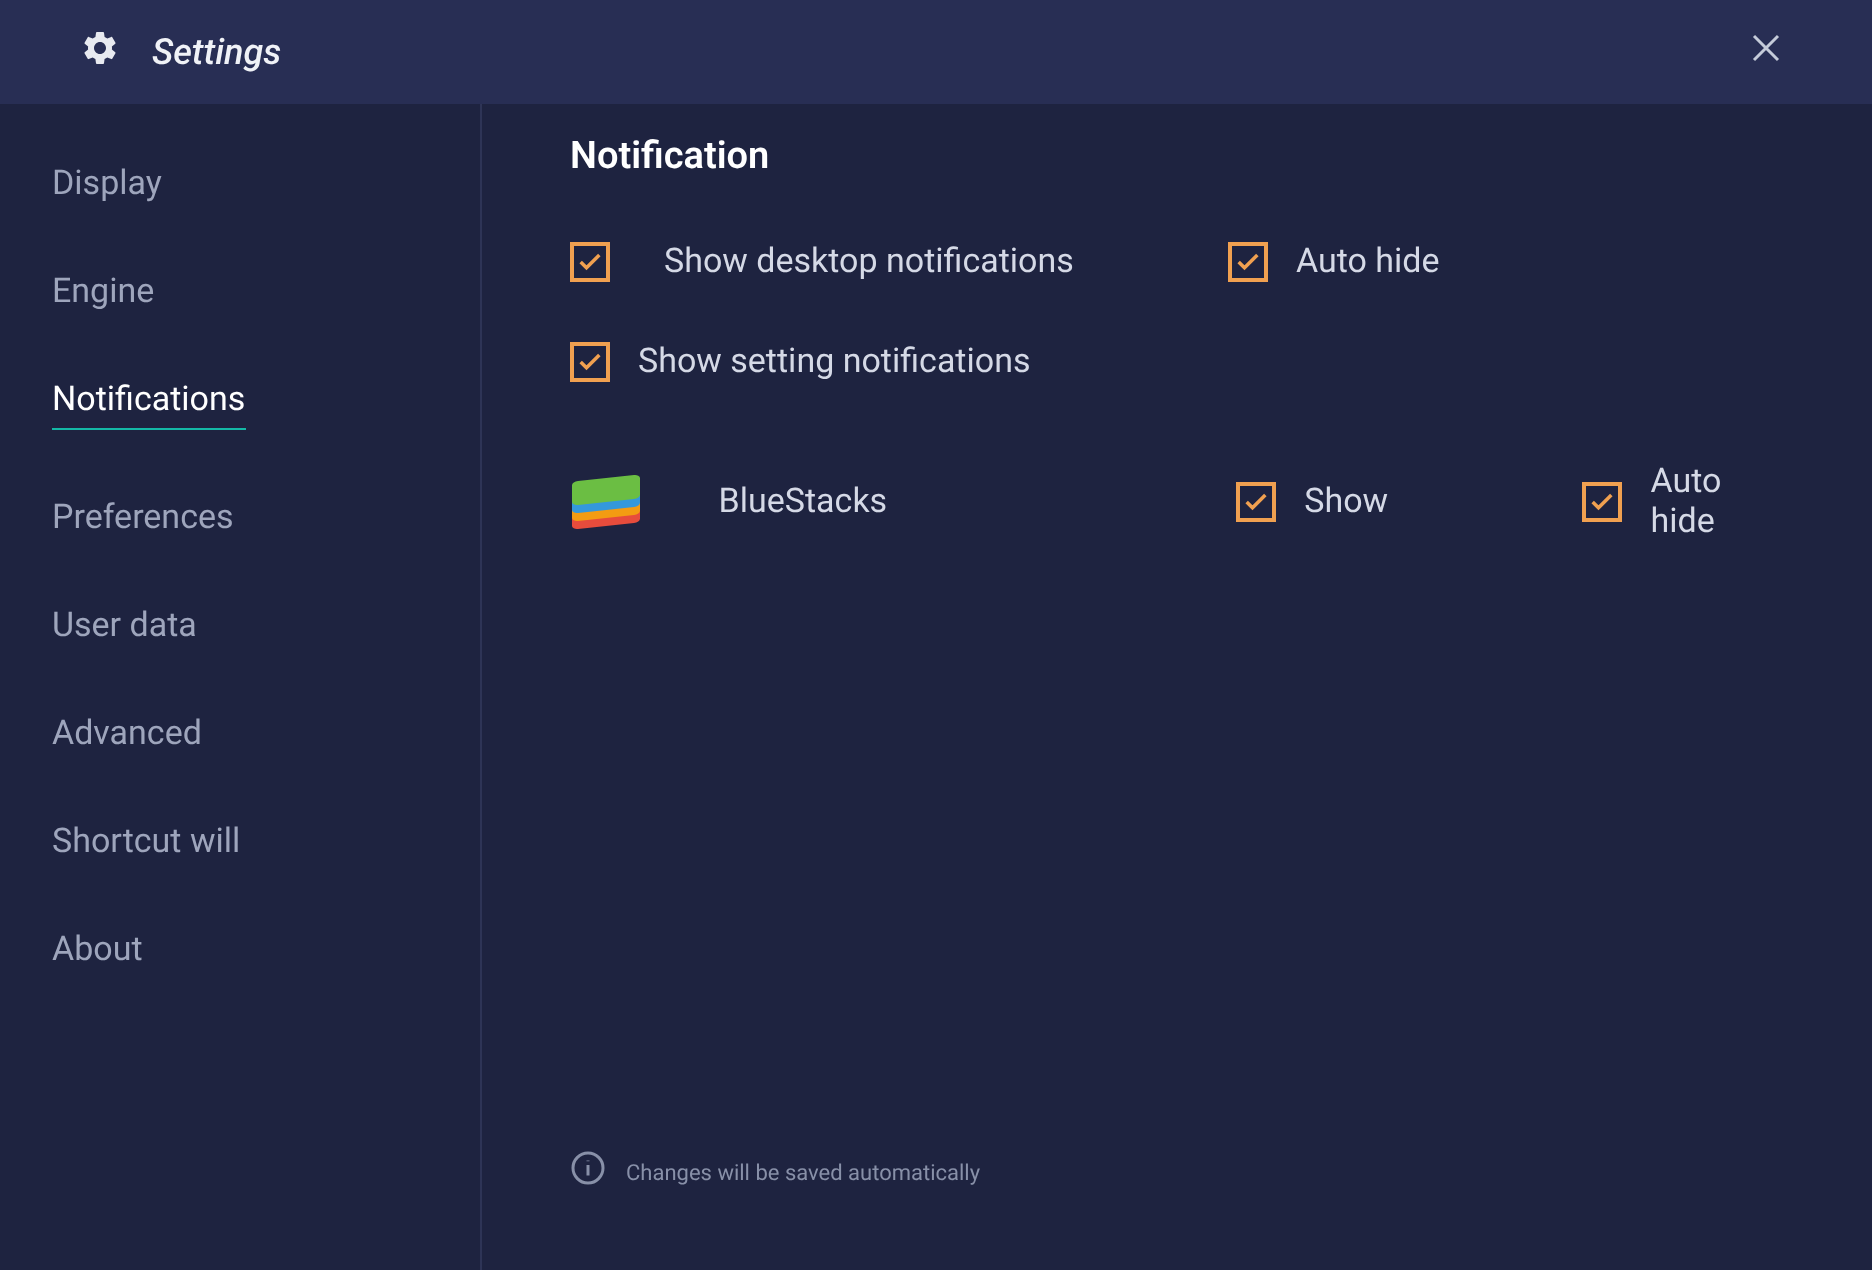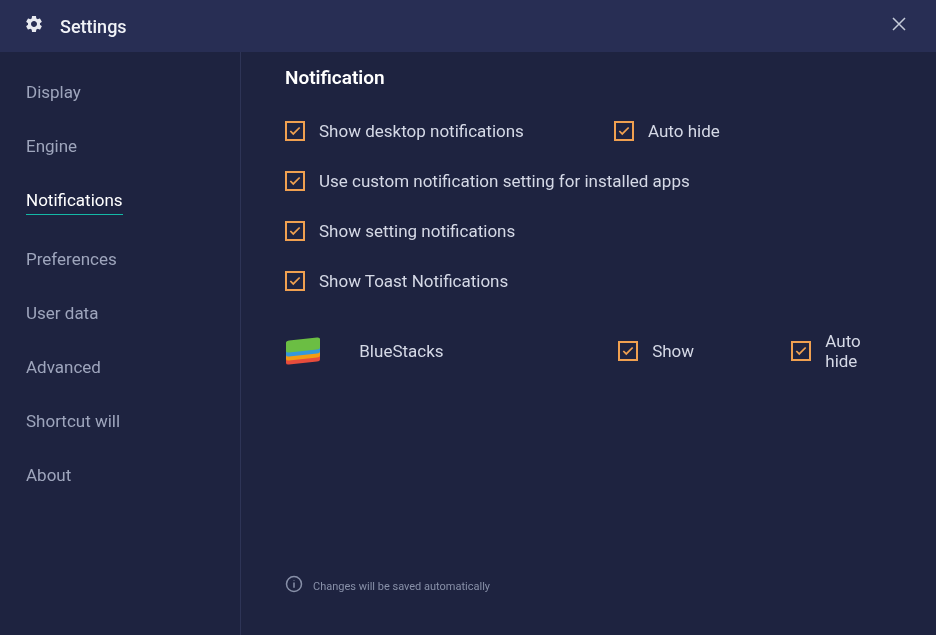--- a/index.html
+++ b/index.html
@@ -12,23 +12,24 @@
       background: #1e2340;
       color: #c5cbd9;
       width: 936px;
       height: 635px;
       overflow: hidden;
     }
     .header {
       display: flex;
       align-items: center;
       justify-content: space-between;
-      padding: 14px 24px;
+      padding: 14px 40px;
       background: #282e54;
       height: 52px;
+      font-style: italic;
     }
     .header-left {
       display: flex;
       align-items: center;
       gap: 16px;
     }
     .gear-icon svg {
       width: 20px;
       height: 20px;
       fill: #e8eaf0;
@@ -109,21 +110,21 @@
       color: #d5d9e6;
     }
     .row-group {
       display: flex;
       align-items: center;
     }
     .group-1 {
       width: 315px;
       display: flex;
       align-items: flex-start;
-      gap: 14px;
+      gap: 27px;
     }
     .group-2 {
       display: flex;
       align-items: center;
       gap: 14px;
     }
     .app-row {
       display: flex;
       align-items: center;
       margin-top: 40px;
@@ -223,46 +224,30 @@
       <div class="group-2">
         <div class="checkbox">
           <svg viewBox="0 0 24 24">
               <polyline points="4 12 9 17 20 6"></polyline>
             </svg>
         </div>
         <span class="option-label">Auto hide</span>
       </div>
     </div>
 
+
     <div class="option-row">
       <div class="checkbox">
         <svg viewBox="0 0 24 24">
             <polyline points="4 12 9 17 20 6"></polyline>
           </svg>
       </div>
-      <span class="option-label">Use custom notification setting for installed apps</span>
-    </div>
-
-    <div class="option-row">
-      <div class="checkbox">
-        <svg viewBox="0 0 24 24">
-            <polyline points="4 12 9 17 20 6"></polyline>
-          </svg>
-      </div>
       <span class="option-label">Show setting notifications</span>
     </div>
 
-    <div class="option-row">
-      <div class="checkbox">
-        <svg viewBox="0 0 24 24">
-            <polyline points="4 12 9 17 20 6"></polyline>
-          </svg>
-      </div>
-      <span class="option-label">Show Toast Notifications</span>
-    </div>
 
     <div class="app-row">
       <div class="app-icon">
         <div class="stack-layer layer-1"></div>
         <div class="stack-layer layer-2"></div>
         <div class="stack-layer layer-3"></div>
         <div class="stack-layer layer-4"></div>
       </div>
       <span class="app-name">BlueStacks</span>
       <div class="app-option app-opt-1">

